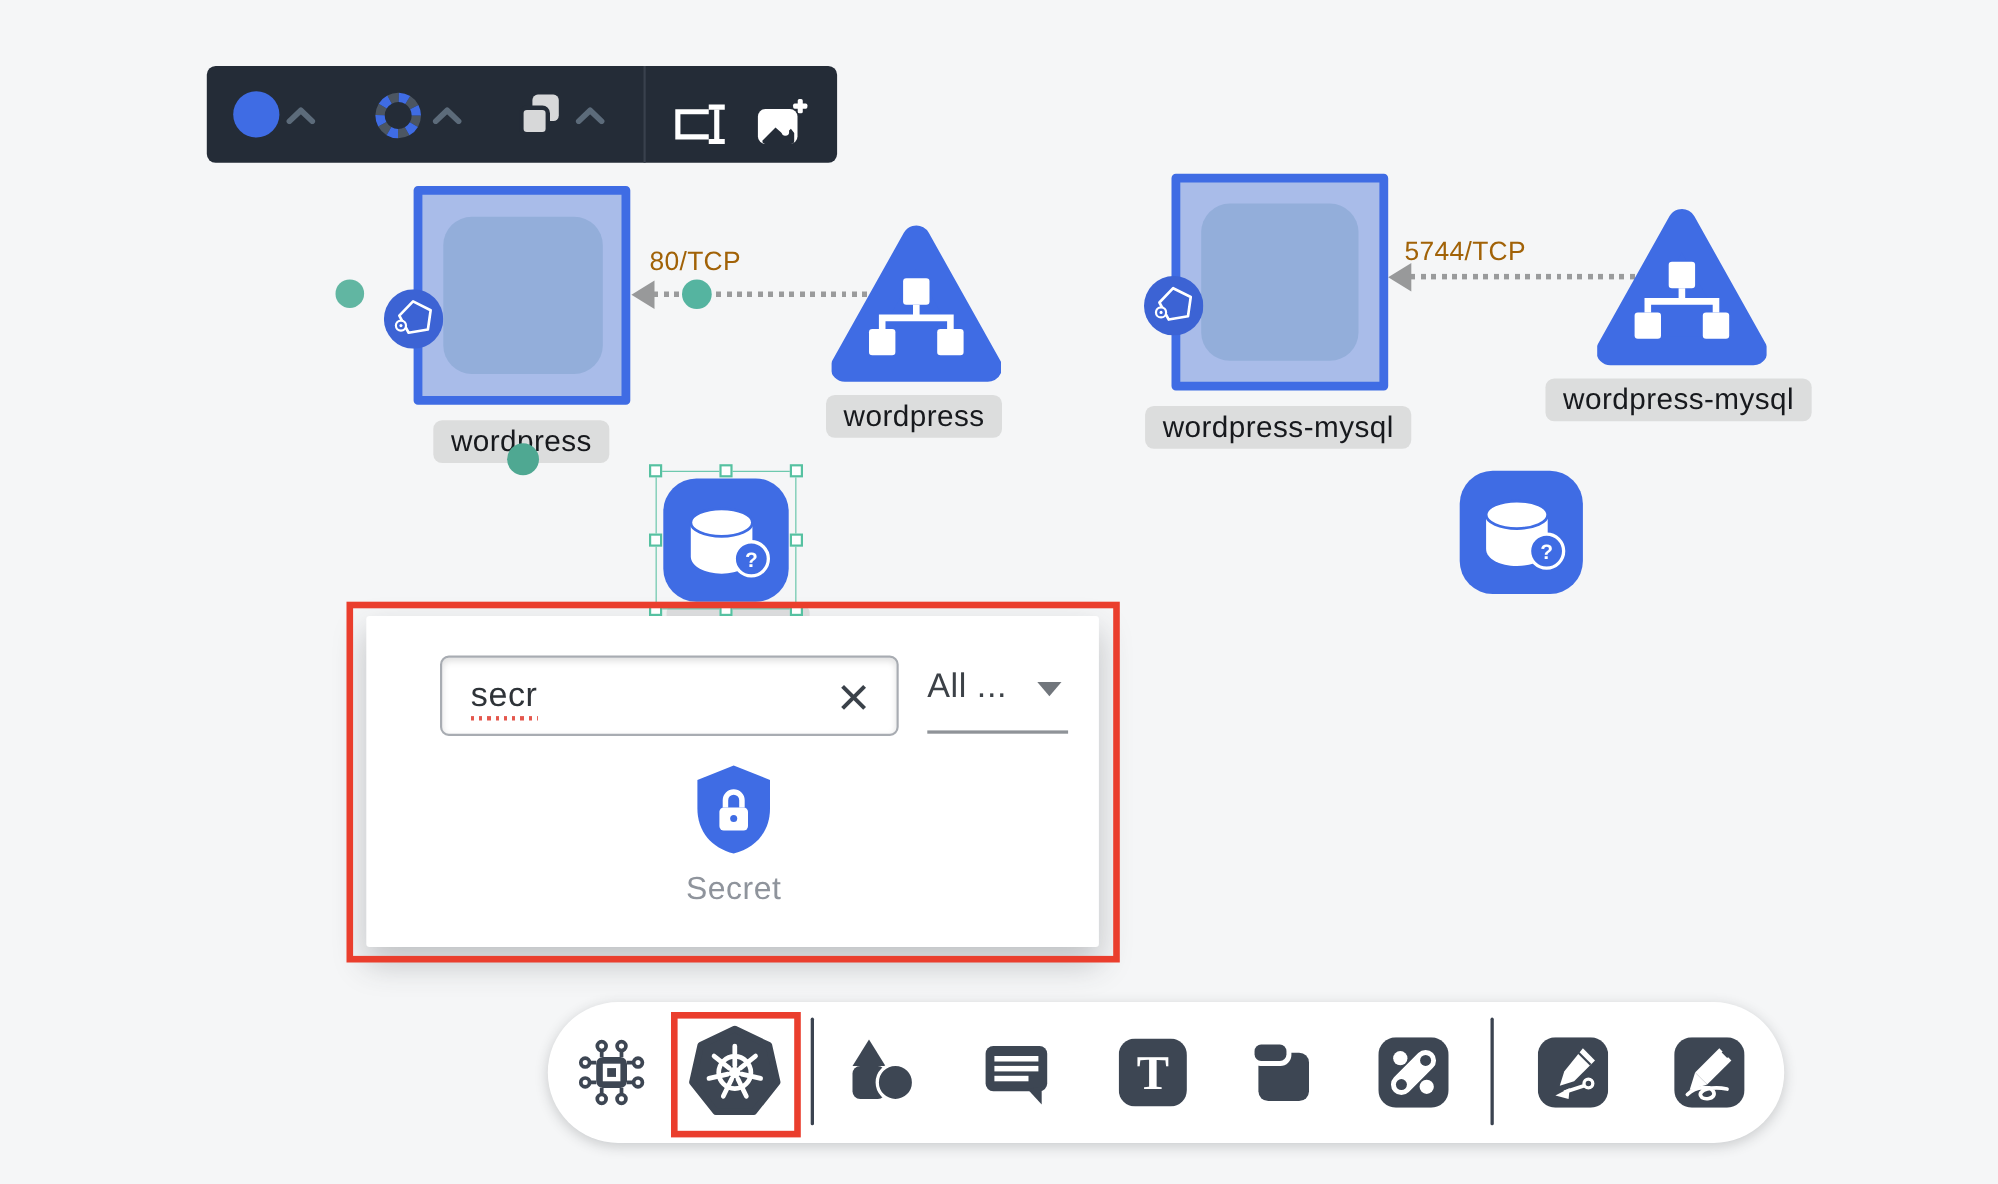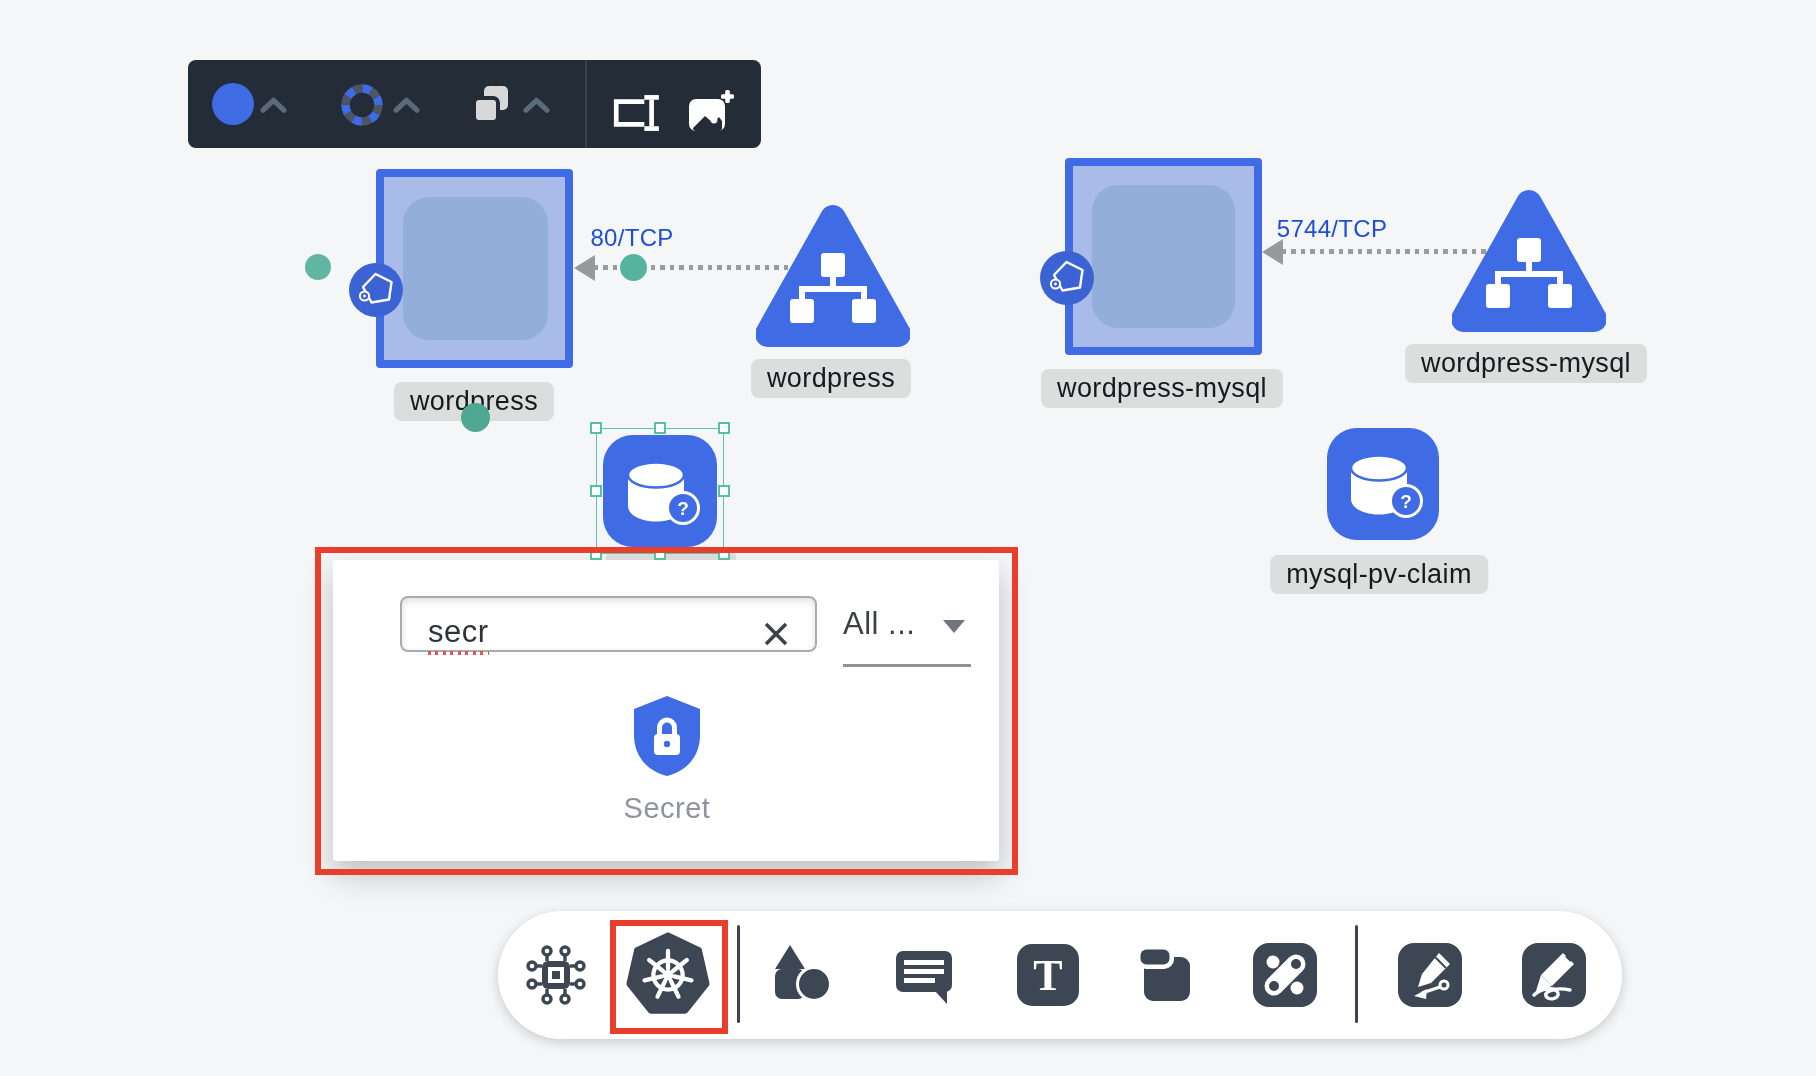--- a/index.html
+++ b/index.html
@@ -11,21 +11,21 @@
   .style-toolbar{left:188px;top:60px;width:573px;height:88px;background:#242c37;border-radius:8px;z-index:4;}
   .style-toolbar .tool{position:absolute;cursor:pointer;}
   .fill-dot{width:42px;height:42px;border-radius:50%;}
   .tb-divider{position:absolute;left:397px;top:0;width:2px;height:88px;background:#39414d;}
 
   
   .dep-square{box-sizing:border-box;border:8px solid #3f6ce4;background:#a9bce9;border-radius:4px;z-index:2;}
   .dep-inner{background:#93aeda;border-radius:26px;z-index:2;}
   .node-label{transform:translateX(-50%);background:#dcdddd;color:#17191d;border-radius:8px;
               padding:4px 16px;font-size:27px;letter-spacing:.4px;white-space:nowrap;z-index:4;}
-  .port-label{transform:translateX(-50%);font-size:24px;color:#1d4ed8;letter-spacing:.3px;white-space:nowrap;
+  .port-label{transform:translateX(-50%);font-size:24px;color:#a16207;letter-spacing:.3px;white-space:nowrap;
               text-shadow:0 0 3px #f5f6f7,0 0 4px #f5f6f7;z-index:3;}
   .dotted-line{height:5px;background:repeating-linear-gradient(90deg,#9a9b9c 0 4.5px,transparent 4.5px 9.5px);z-index:1;}
   .arrow-left{width:0;height:0;border-top:13px solid transparent;border-bottom:13px solid transparent;
               border-right:21px solid #98999a;z-index:2;}
   .teal-dot{border-radius:50%;z-index:5;}
   .squircle{background:#3f6ce4;border-radius:30px;z-index:3;}
 
   
   .sel-box{box-sizing:border-box;border:1.5px solid rgba(86,193,161,.95);z-index:3;}
   .sel-handle{width:12px;height:12px;background:#fff;border:2px solid #56c1a1;box-sizing:border-box;z-index:6;}
@@ -165,21 +165,20 @@
   <div class="abs node-label" style="left:1526px;top:344px;">wordpress-mysql</div>
 
   <div class="abs squircle" style="left:1327px;top:428px;width:112px;height:112px;">
     <svg width="112" height="112" viewBox="0 0 112 112">
       <path d="M24 40 V71 C24 80 36.5 86.5 52 86.5 C67.5 86.5 80 80 80 71 V40 Z" fill="#fff"></path>
       <ellipse cx="52" cy="40" rx="28" ry="12.5" fill="#fff" stroke="#3f6ce4" stroke-width="2.5"></ellipse>
       <circle cx="79" cy="73" r="15.5" fill="#3f6ce4" stroke="#fff" stroke-width="3"></circle>
       <text x="79" y="80" font-size="19" font-weight="bold" fill="#fff" text-anchor="middle" font-family="Liberation Sans, sans-serif">?</text>
     </svg>
   </div>
-  <div class="abs node-label" style="left:1379px;top:555px;">mysql-pv-claim</div>
 
   <div class="abs peek-tag" style="left:606px;top:550px;width:130px;height:14px;"></div>
   <div class="abs sel-box" style="left:596px;top:428px;width:128px;height:126px;"></div>
   <div class="abs squircle" style="left:603px;top:435px;width:114px;height:112px;">
     <svg width="114" height="112" viewBox="0 0 112 112">
       <path d="M24 40 V71 C24 80 36.5 86.5 52 86.5 C67.5 86.5 80 80 80 71 V40 Z" fill="#fff"></path>
       <ellipse cx="52" cy="40" rx="28" ry="12.5" fill="#fff" stroke="#3f6ce4" stroke-width="2.5"></ellipse>
       <circle cx="79" cy="73" r="15.5" fill="#3f6ce4" stroke="#fff" stroke-width="3"></circle>
       <text x="79" y="80" font-size="19" font-weight="bold" fill="#fff" text-anchor="middle" font-family="Liberation Sans, sans-serif">?</text>
     </svg>
@@ -187,21 +186,21 @@
   <div class="abs sel-handle" style="left:590px;top:422px;"></div>
   <div class="abs sel-handle" style="left:654px;top:422px;"></div>
   <div class="abs sel-handle" style="left:718px;top:422px;"></div>
   <div class="abs sel-handle" style="left:590px;top:485px;"></div>
   <div class="abs sel-handle" style="left:718px;top:485px;"></div>
   <div class="abs sel-handle" style="left:590px;top:548px;"></div>
   <div class="abs sel-handle" style="left:654px;top:548px;"></div>
   <div class="abs sel-handle" style="left:718px;top:548px;"></div>
 
   <div class="abs panel" style="left:333px;top:560px;width:666px;height:301px;">
-    <div class="abs search-input" style="left:67px;top:36px;width:417px;height:56px;text-decoration:underline;">
+    <div class="abs search-input" style="left:67px;top:36px;width:417px;height:73px;text-decoration:underline;">
       <span class="query-text">secr</span>
       <svg class="abs" style="right:24px;top:21px;" width="30" height="30" viewBox="0 0 30 30">
         <line x1="5" y1="5" x2="25" y2="25" stroke="#3a4149" stroke-width="3.6"></line>
         <line x1="25" y1="5" x2="5" y2="25" stroke="#3a4149" stroke-width="3.6"></line>
       </svg>
     </div>
     <div class="abs" style="left:510px;top:46px;width:132px;">
       <span class="filter-text">All ...</span>
       <div class="abs caret-down" style="left:100px;top:14px;"></div>
       <div class="abs filter-underline" style="left:0;top:58px;width:128px;"></div>

